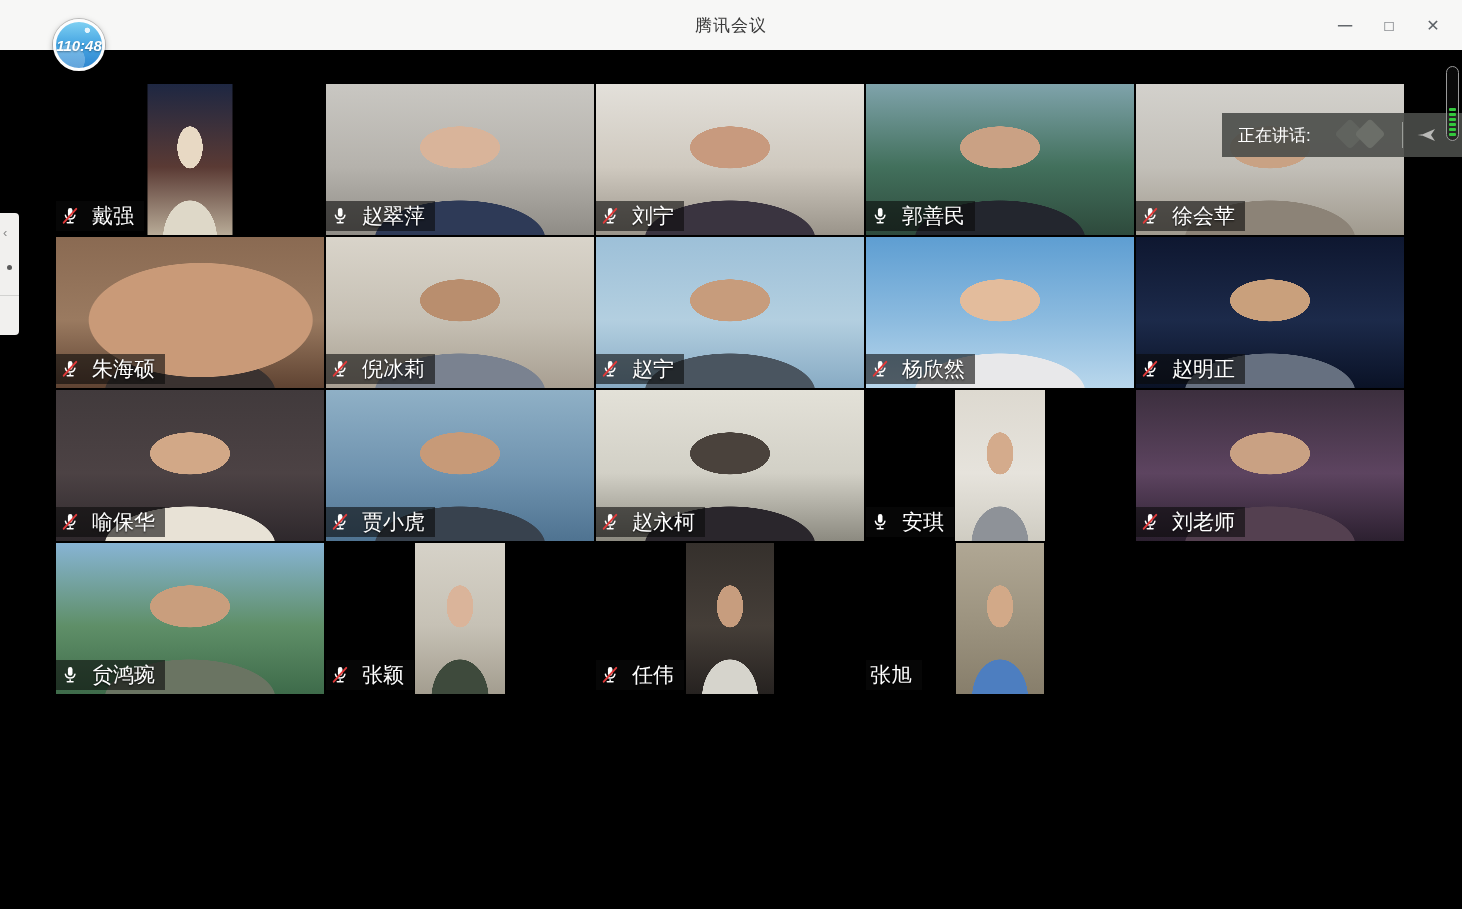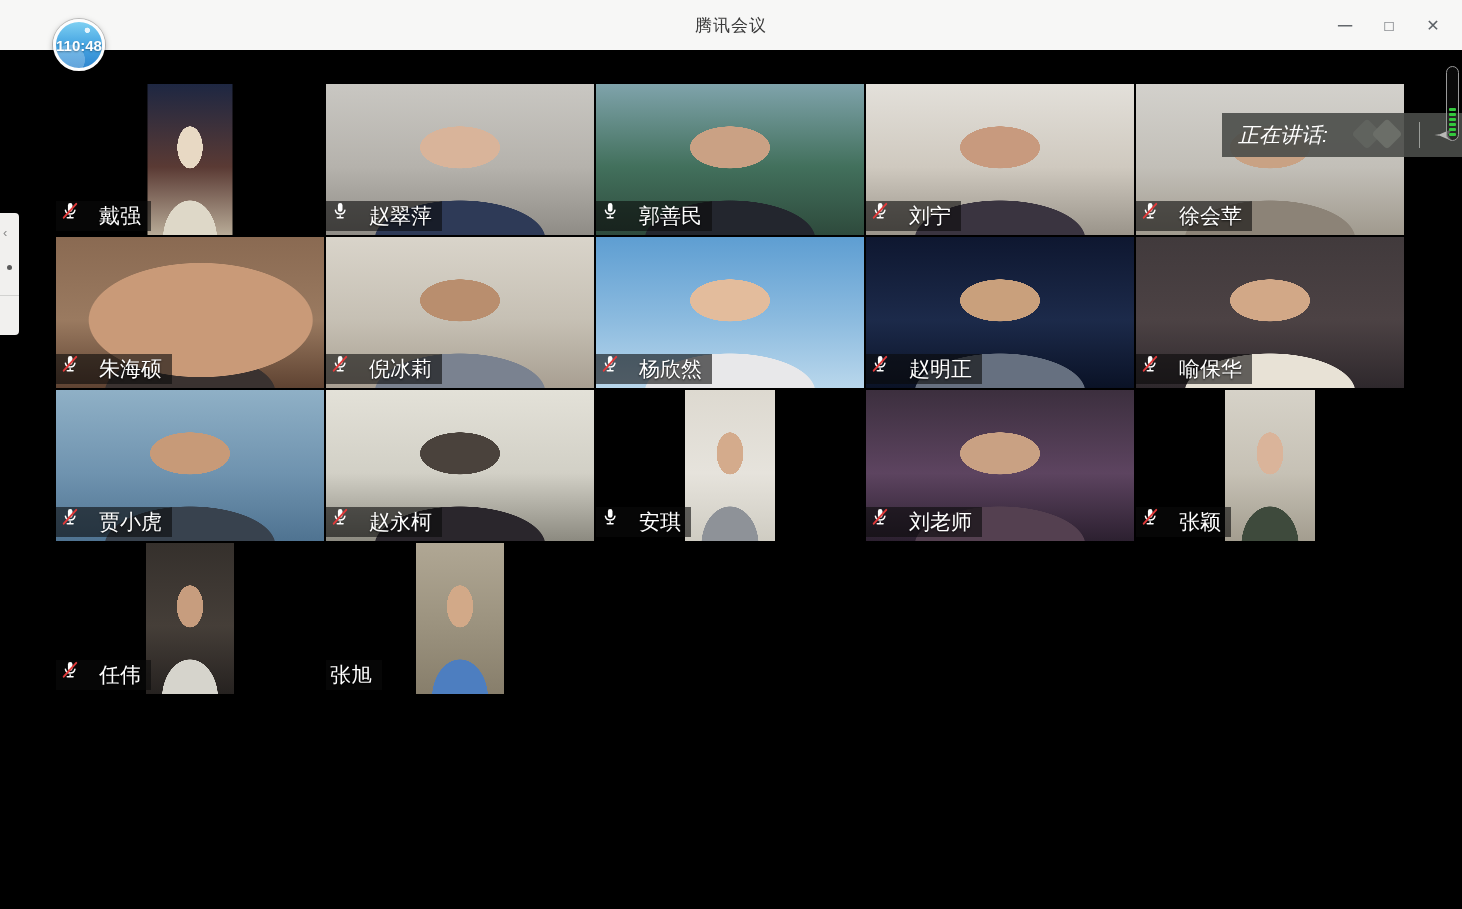--- a/index.html
+++ b/index.html
@@ -29,21 +29,21 @@
   .timer-badge{
     position:absolute;left:53px;top:19px;width:52px;height:52px;border-radius:50%;
     background:
       radial-gradient(circle at 68% 18%, rgba(255,255,255,.85) 0 5%, rgba(255,255,255,0) 6%),
       radial-gradient(circle at 30% 82%, rgba(255,255,255,.25) 0 30%, rgba(255,255,255,0) 31%),
       linear-gradient(180deg,#7fd0f2 0%,#47a6e3 48%,#2f86cf 100%);
     border:3px solid #fdfdfd;box-sizing:border-box;
     box-shadow:0 0 0 1px rgba(0,0,0,.18),0 2px 6px rgba(0,0,0,.35);
     display:flex;align-items:center;justify-content:center;z-index:10;
   }
-  .timer-badge span{color:#fff;font-size:15px;font-weight:bold;text-shadow:0 1px 2px rgba(0,0,0,.35);}
+  .timer-badge span{color:#fff;font-size:15px;font-weight:bold;text-shadow:0 1px 2px rgba(0,0,0,.35);font-style:italic;}
   
   .stage{position:absolute;left:0;top:50px;width:1462px;height:859px;background:#000;}
   
   .left-flap{
     position:absolute;left:0;top:213px;width:19px;height:122px;
     background:#f1f0ee;border-radius:0 4px 4px 0;z-index:6;
     box-shadow:1px 1px 3px rgba(0,0,0,.4);
   }
   .left-flap .chev{position:absolute;left:3px;top:12px;color:#8a8a8a;font-size:13px;}
   .left-flap .dot{position:absolute;left:7px;top:52px;width:5px;height:5px;border-radius:50%;background:#5a5a5a;}
@@ -53,33 +53,33 @@
     position:absolute;left:56px;top:84px;
     display:grid;grid-template-columns:repeat(5,268px);grid-auto-rows:151px;gap:2px;
     z-index:1;
   }
   .tile{position:relative;background:#000;overflow:hidden;}
   .video{
     position:absolute;top:0;bottom:0;left:50%;transform:translateX(-50%);
   }
   .name-tag{
     position:absolute;left:0;bottom:4px;height:30px;
-    display:flex;align-items:flex-start;gap:19px;
+    display:flex;align-items:center;gap:12px;
     background:rgba(10,10,10,.6);padding:0 10px 0 4px;
     color:#fff;font-size:21px;line-height:30px;white-space:nowrap;
     text-shadow:0 1px 2px rgba(0,0,0,.8);z-index:2;
   }
   .name-tag .mic{display:flex;align-items:center;}
   
   .speaking-banner{
     position:absolute;left:1222px;top:113px;width:240px;height:44px;
     background:rgba(74,77,73,.9);display:flex;align-items:center;
     padding-left:16px;box-sizing:border-box;z-index:5;color:#fff;
   }
-  .speaking-banner .label{font-size:21px;font-style:italic;}
+  .speaking-banner .label{font-size:17px;}
   .speaking-banner .logo{margin-left:20px;display:flex;align-items:center;}
   .speaking-banner .divider{width:1px;height:26px;background:#9a9d99;margin:0 11px 0 13px;}
   .speaking-banner .arrow{display:flex;align-items:center;}
   
   .volume-pill{
     position:absolute;left:1446px;top:66px;width:13px;height:75px;
     border:1.5px solid #9a9a9a;border-radius:8px;box-sizing:border-box;
     background:rgba(18,18,18,.55);z-index:7;
     display:flex;flex-direction:column;justify-content:flex-end;align-items:center;
     padding-bottom:4px;gap:2px;
@@ -134,49 +134,49 @@
             <rect x="9.5" y="2.5" width="5.5" height="10.5" rx="2.75" fill="#fff"></rect>
             <path d="M6.5 11a5.8 5.8 0 0 0 11.4 0" stroke="#fff" stroke-width="1.8" fill="none" stroke-linecap="round"></path>
             <line x1="12.2" y1="17" x2="12.2" y2="20" stroke="#fff" stroke-width="1.8"></line>
             <line x1="8.7" y1="20.2" x2="15.7" y2="20.2" stroke="#fff" stroke-width="1.8" stroke-linecap="round"></line>
           </svg>
         </span>
         <span>赵翠萍</span>
       </div>
     </div>
     <div class="tile">
+      <div class="video" style="width: 100%; background: radial-gradient(15% 14% at 50% 42%, rgb(200, 154, 126) 0px, rgb(200, 154, 126) 99%, rgba(0, 0, 0, 0) 100%), radial-gradient(32% 26% at 50% 103%, rgb(58, 52, 64) 0px, rgb(58, 52, 64) 99%, rgba(0, 0, 0, 0) 100%), linear-gradient(rgb(227, 224, 218) 0%, rgb(207, 201, 191) 55%, rgb(154, 148, 138) 100%);"></div>
+      <div class="name-tag">
+        <span class="mic">
+          <svg width="20" height="20" viewBox="0 0 24 24">
+            <rect x="9.5" y="2.5" width="5.5" height="10.5" rx="2.75" fill="#fff"></rect>
+            <path d="M6.5 11a5.8 5.8 0 0 0 11.4 0" stroke="#fff" stroke-width="1.8" fill="none" stroke-linecap="round"></path>
+            <line x1="12.2" y1="17" x2="12.2" y2="20" stroke="#fff" stroke-width="1.8"></line>
+            <line x1="8.7" y1="20.2" x2="15.7" y2="20.2" stroke="#fff" stroke-width="1.8" stroke-linecap="round"></line>
+            <line x1="4.5" y1="20" x2="19.5" y2="3.5" stroke="#e03a3a" stroke-width="2.4" stroke-linecap="round"></line>
+          </svg>
+        </span>
+        <span>刘宁</span>
+      </div>
+    </div>
+    <div class="tile">
       <div class="video" style="width: 100%; background: radial-gradient(15% 14% at 50% 42%, rgb(202, 161, 132) 0px, rgb(202, 161, 132) 99%, rgba(0, 0, 0, 0) 100%), radial-gradient(32% 26% at 50% 103%, rgb(35, 38, 46) 0px, rgb(35, 38, 46) 99%, rgba(0, 0, 0, 0) 100%), linear-gradient(rgb(127, 163, 171) 0%, rgb(66, 112, 92) 55%, rgb(46, 74, 60) 100%);"></div>
       <div class="name-tag">
         <span class="mic">
           <svg width="20" height="20" viewBox="0 0 24 24">
             <rect x="9.5" y="2.5" width="5.5" height="10.5" rx="2.75" fill="#fff"></rect>
             <path d="M6.5 11a5.8 5.8 0 0 0 11.4 0" stroke="#fff" stroke-width="1.8" fill="none" stroke-linecap="round"></path>
             <line x1="12.2" y1="17" x2="12.2" y2="20" stroke="#fff" stroke-width="1.8"></line>
             <line x1="8.7" y1="20.2" x2="15.7" y2="20.2" stroke="#fff" stroke-width="1.8" stroke-linecap="round"></line>
           </svg>
         </span>
         <span>郭善民</span>
       </div>
     </div>
     <div class="tile">
-      <div class="video" style="width: 100%; background: radial-gradient(15% 14% at 50% 42%, rgb(200, 154, 126) 0px, rgb(200, 154, 126) 99%, rgba(0, 0, 0, 0) 100%), radial-gradient(32% 26% at 50% 103%, rgb(58, 52, 64) 0px, rgb(58, 52, 64) 99%, rgba(0, 0, 0, 0) 100%), linear-gradient(rgb(227, 224, 218) 0%, rgb(207, 201, 191) 55%, rgb(154, 148, 138) 100%);"></div>
-      <div class="name-tag">
-        <span class="mic">
-          <svg width="20" height="20" viewBox="0 0 24 24">
-            <rect x="9.5" y="2.5" width="5.5" height="10.5" rx="2.75" fill="#fff"></rect>
-            <path d="M6.5 11a5.8 5.8 0 0 0 11.4 0" stroke="#fff" stroke-width="1.8" fill="none" stroke-linecap="round"></path>
-            <line x1="12.2" y1="17" x2="12.2" y2="20" stroke="#fff" stroke-width="1.8"></line>
-            <line x1="8.7" y1="20.2" x2="15.7" y2="20.2" stroke="#fff" stroke-width="1.8" stroke-linecap="round"></line>
-            <line x1="4.5" y1="20" x2="19.5" y2="3.5" stroke="#e03a3a" stroke-width="2.4" stroke-linecap="round"></line>
-          </svg>
-        </span>
-        <span>刘宁</span>
-      </div>
-    </div>
-    <div class="tile">
       <div class="video" style="width: 100%; background: radial-gradient(15% 14% at 50% 42%, rgb(201, 162, 132) 0px, rgb(201, 162, 132) 99%, rgba(0, 0, 0, 0) 100%), radial-gradient(32% 26% at 50% 103%, rgb(140, 131, 119) 0px, rgb(140, 131, 119) 99%, rgba(0, 0, 0, 0) 100%), linear-gradient(rgb(211, 209, 204) 0%, rgb(194, 191, 184) 55%, rgb(160, 154, 142) 100%);"></div>
       <div class="name-tag">
         <span class="mic">
           <svg width="20" height="20" viewBox="0 0 24 24">
             <rect x="9.5" y="2.5" width="5.5" height="10.5" rx="2.75" fill="#fff"></rect>
             <path d="M6.5 11a5.8 5.8 0 0 0 11.4 0" stroke="#fff" stroke-width="1.8" fill="none" stroke-linecap="round"></path>
             <line x1="12.2" y1="17" x2="12.2" y2="20" stroke="#fff" stroke-width="1.8"></line>
             <line x1="8.7" y1="20.2" x2="15.7" y2="20.2" stroke="#fff" stroke-width="1.8" stroke-linecap="round"></line>
             <line x1="4.5" y1="20" x2="19.5" y2="3.5" stroke="#e03a3a" stroke-width="2.4" stroke-linecap="round"></line>
           </svg>
@@ -208,20 +208,35 @@
             <path d="M6.5 11a5.8 5.8 0 0 0 11.4 0" stroke="#fff" stroke-width="1.8" fill="none" stroke-linecap="round"></path>
             <line x1="12.2" y1="17" x2="12.2" y2="20" stroke="#fff" stroke-width="1.8"></line>
             <line x1="8.7" y1="20.2" x2="15.7" y2="20.2" stroke="#fff" stroke-width="1.8" stroke-linecap="round"></line>
             <line x1="4.5" y1="20" x2="19.5" y2="3.5" stroke="#e03a3a" stroke-width="2.4" stroke-linecap="round"></line>
           </svg>
         </span>
         <span>倪冰莉</span>
       </div>
     </div>
     <div class="tile">
+      <div class="video" style="width: 100%; background: radial-gradient(15% 14% at 50% 42%, rgb(199, 156, 124) 0px, rgb(199, 156, 124) 99%, rgba(0, 0, 0, 0) 100%), radial-gradient(32% 26% at 50% 103%, rgb(74, 85, 96) 0px, rgb(74, 85, 96) 99%, rgba(0, 0, 0, 0) 100%), linear-gradient(rgb(157, 192, 216) 0%, rgb(179, 207, 224) 55%, rgb(136, 171, 196) 100%);"></div>
+      <div class="name-tag">
+        <span class="mic">
+          <svg width="20" height="20" viewBox="0 0 24 24">
+            <rect x="9.5" y="2.5" width="5.5" height="10.5" rx="2.75" fill="#fff"></rect>
+            <path d="M6.5 11a5.8 5.8 0 0 0 11.4 0" stroke="#fff" stroke-width="1.8" fill="none" stroke-linecap="round"></path>
+            <line x1="12.2" y1="17" x2="12.2" y2="20" stroke="#fff" stroke-width="1.8"></line>
+            <line x1="8.7" y1="20.2" x2="15.7" y2="20.2" stroke="#fff" stroke-width="1.8" stroke-linecap="round"></line>
+            <line x1="4.5" y1="20" x2="19.5" y2="3.5" stroke="#e03a3a" stroke-width="2.4" stroke-linecap="round"></line>
+          </svg>
+        </span>
+        <span>赵宁</span>
+      </div>
+    </div>
+    <div class="tile">
       <div class="video" style="width: 100%; background: radial-gradient(15% 14% at 50% 42%, rgb(227, 188, 156) 0px, rgb(227, 188, 156) 99%, rgba(0, 0, 0, 0) 100%), radial-gradient(32% 26% at 50% 103%, rgb(232, 232, 234) 0px, rgb(232, 232, 234) 99%, rgba(0, 0, 0, 0) 100%), linear-gradient(rgb(94, 158, 210) 0%, rgb(140, 187, 223) 55%, rgb(185, 215, 236) 100%);"></div>
       <div class="name-tag">
         <span class="mic">
           <svg width="20" height="20" viewBox="0 0 24 24">
             <rect x="9.5" y="2.5" width="5.5" height="10.5" rx="2.75" fill="#fff"></rect>
             <path d="M6.5 11a5.8 5.8 0 0 0 11.4 0" stroke="#fff" stroke-width="1.8" fill="none" stroke-linecap="round"></path>
             <line x1="12.2" y1="17" x2="12.2" y2="20" stroke="#fff" stroke-width="1.8"></line>
             <line x1="8.7" y1="20.2" x2="15.7" y2="20.2" stroke="#fff" stroke-width="1.8" stroke-linecap="round"></line>
             <line x1="4.5" y1="20" x2="19.5" y2="3.5" stroke="#e03a3a" stroke-width="2.4" stroke-linecap="round"></line>
           </svg>
@@ -309,20 +324,34 @@
         <span class="mic">
           <svg width="20" height="20" viewBox="0 0 24 24">
             <rect x="9.5" y="2.5" width="5.5" height="10.5" rx="2.75" fill="#fff"></rect>
             <path d="M6.5 11a5.8 5.8 0 0 0 11.4 0" stroke="#fff" stroke-width="1.8" fill="none" stroke-linecap="round"></path>
             <line x1="12.2" y1="17" x2="12.2" y2="20" stroke="#fff" stroke-width="1.8"></line>
             <line x1="8.7" y1="20.2" x2="15.7" y2="20.2" stroke="#fff" stroke-width="1.8" stroke-linecap="round"></line>
             <line x1="4.5" y1="20" x2="19.5" y2="3.5" stroke="#e03a3a" stroke-width="2.4" stroke-linecap="round"></line>
           </svg>
         </span>
         <span>刘老师</span>
+      </div>
+    </div>
+    <div class="tile">
+      <div class="video" style="width: 100%; background: radial-gradient(15% 14% at 50% 42%, rgb(201, 158, 125) 0px, rgb(201, 158, 125) 99%, rgba(0, 0, 0, 0) 100%), radial-gradient(32% 26% at 50% 103%, rgb(106, 116, 98) 0px, rgb(106, 116, 98) 99%, rgba(0, 0, 0, 0) 100%), linear-gradient(rgb(135, 180, 212) 0%, rgb(95, 143, 104) 55%, rgb(62, 107, 74) 100%);"></div>
+      <div class="name-tag">
+        <span class="mic">
+          <svg width="20" height="20" viewBox="0 0 24 24">
+            <rect x="9.5" y="2.5" width="5.5" height="10.5" rx="2.75" fill="#fff"></rect>
+            <path d="M6.5 11a5.8 5.8 0 0 0 11.4 0" stroke="#fff" stroke-width="1.8" fill="none" stroke-linecap="round"></path>
+            <line x1="12.2" y1="17" x2="12.2" y2="20" stroke="#fff" stroke-width="1.8"></line>
+            <line x1="8.7" y1="20.2" x2="15.7" y2="20.2" stroke="#fff" stroke-width="1.8" stroke-linecap="round"></line>
+          </svg>
+        </span>
+        <span>贠鸿琬</span>
       </div>
     </div>
     <div class="tile">
       <div class="video" style="width: 90px; background: radial-gradient(15% 14% at 50% 42%, rgb(218, 180, 154) 0px, rgb(218, 180, 154) 99%, rgba(0, 0, 0, 0) 100%), radial-gradient(32% 26% at 50% 103%, rgb(62, 74, 60) 0px, rgb(62, 74, 60) 99%, rgba(0, 0, 0, 0) 100%), linear-gradient(rgb(214, 210, 200) 0%, rgb(198, 193, 181) 55%, rgb(163, 157, 143) 100%);"></div>
       <div class="name-tag">
         <span class="mic">
           <svg width="20" height="20" viewBox="0 0 24 24">
             <rect x="9.5" y="2.5" width="5.5" height="10.5" rx="2.75" fill="#fff"></rect>
             <path d="M6.5 11a5.8 5.8 0 0 0 11.4 0" stroke="#fff" stroke-width="1.8" fill="none" stroke-linecap="round"></path>
             <line x1="12.2" y1="17" x2="12.2" y2="20" stroke="#fff" stroke-width="1.8"></line>

